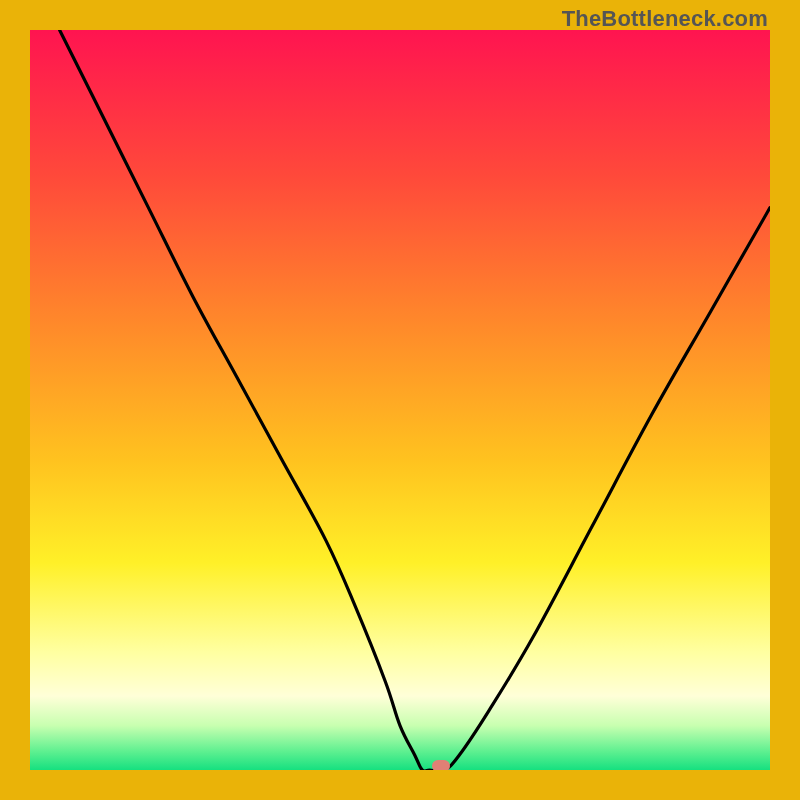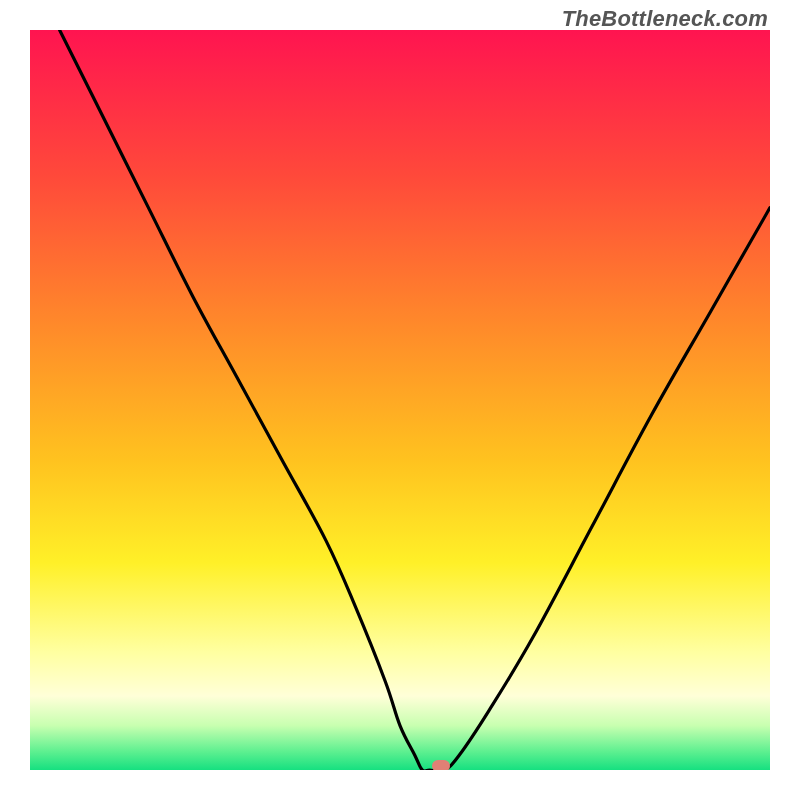--- a/index.html
+++ b/index.html
@@ -8,22 +8,21 @@
     width: 800px;
     height: 800px;
     background: #000;
     font-family: Arial, Helvetica, sans-serif;
     overflow: hidden;
   }
   .frame {
     position: relative;
     width: 800px;
     height: 800px;
-    background: #ffffff;
-    font-style: italic;
+    background: #eab308;
   }
   .plot {
     position: absolute;
     left: 30px;
     top: 30px;
     width: 740px;
     height: 740px;
     overflow: hidden;
   }
   .gradient {

